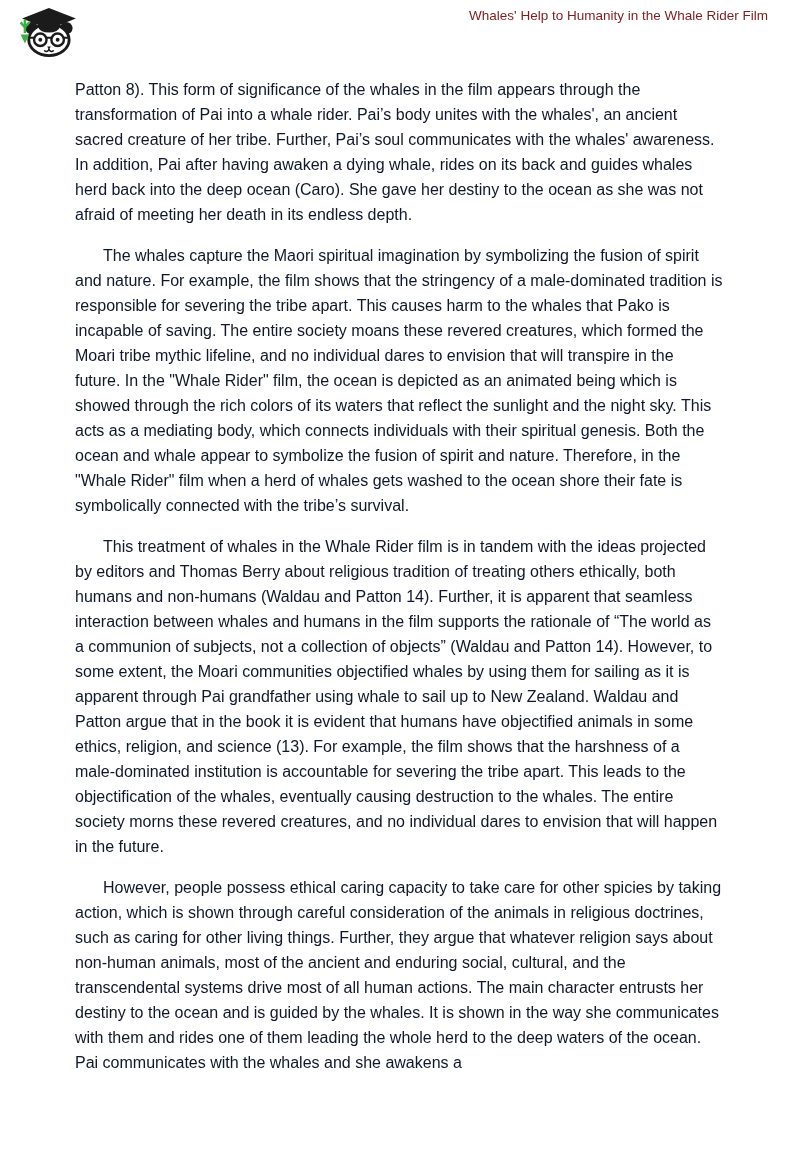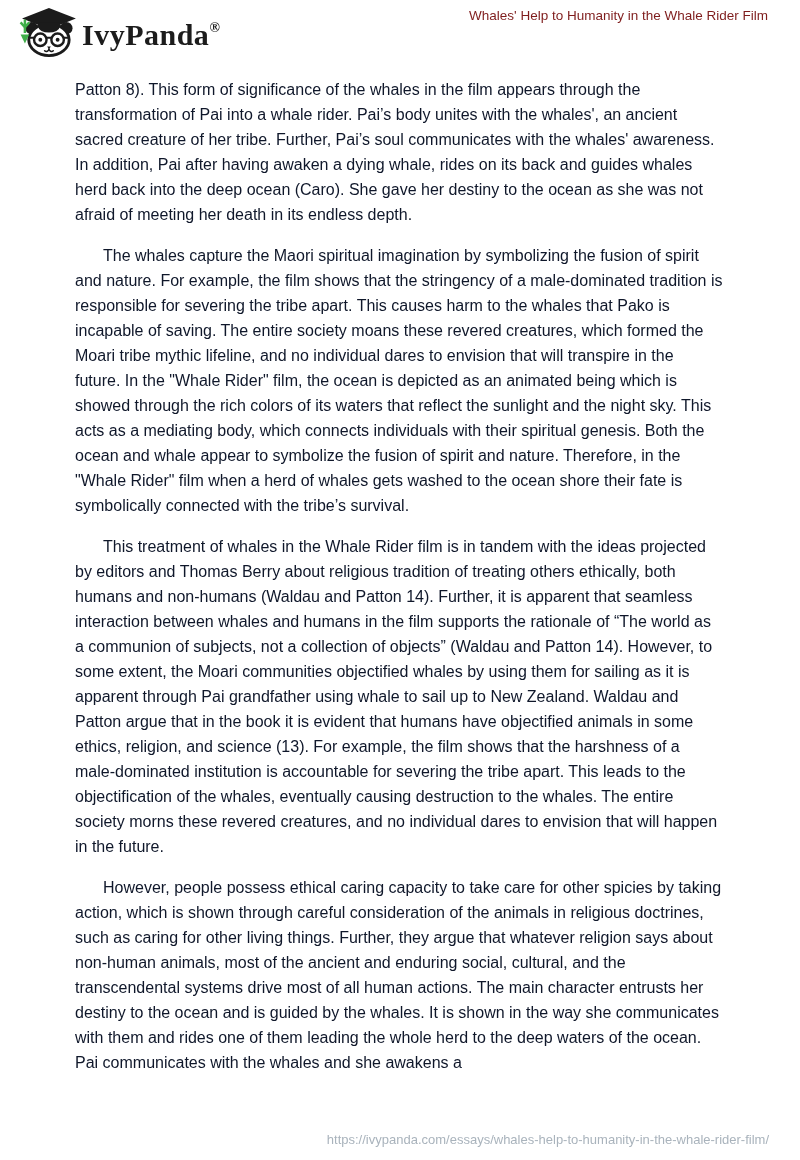--- a/index.html
+++ b/index.html
@@ -96,27 +96,25 @@
           <path d="M31 42.5 c0 2.5 -3 3.5 -4.5 2 M31 42.5 c0 2.5 3 3.5 4.5 2" stroke="#1b1b1b" stroke-width="1.6" fill="none" stroke-linecap="round"></path>
 
           <polygon points="31,0 59,11 31,22 3,11" fill="#1b1b1b"></polygon>
           <path d="M20 15 v5 a11 5.5 0 0 0 22 0 v-5 z" fill="#1b1b1b"></path>
 
           <path d="M6 12 v14" stroke="#3fae49" stroke-width="2.6" fill="none"></path>
           <path d="M6 20 l-4.5 -5 M6 20 l4.5 -5" stroke="#3fae49" stroke-width="2.6" fill="none"></path>
           <polygon points="6,37 1.5,27.5 10.5,27.5" fill="#3fae49"></polygon>
         </svg>
       </span>
-      <span class="logo-text"><span>IvyPanda</span><sup class="logo-reg">®</sup></span>
     </div>
     <div class="doc-title">Whales' Help to Humanity in the Whale Rider Film</div>
   </div>
 
   <div class="content">
     <p>Patton 8). This form of significance of the whales in the film appears through the transformation of Pai into a whale rider. Pai’s body unites with the whales', an ancient sacred creature of her tribe. Further, Pai’s soul communicates with the whales' awareness. In addition, Pai after having awaken a dying whale, rides on its back and guides whales herd back into the deep ocean (Caro). She gave her destiny to the ocean as she was not afraid of meeting her death in its endless depth.</p>
     <p class="indent">The whales capture the Maori spiritual imagination by symbolizing the fusion of spirit and nature. For example, the film shows that the stringency of a male-dominated tradition is responsible for severing the tribe apart. This causes harm to the whales that Pako is incapable of saving. The entire society moans these revered creatures, which formed the Moari tribe mythic lifeline, and no individual dares to envision that will transpire in the future. In the "Whale Rider" film, the ocean is depicted as an animated being which is showed through the rich colors of its waters that reflect the sunlight and the night sky. This acts as a mediating body, which connects individuals with their spiritual genesis. Both the ocean and whale appear to symbolize the fusion of spirit and nature. Therefore, in the "Whale Rider" film when a herd of whales gets washed to the ocean shore their fate is symbolically connected with the tribe’s survival.</p>
     <p class="indent">This treatment of whales in the Whale Rider film is in tandem with the ideas projected by editors and Thomas Berry about religious tradition of treating others ethically, both humans and non-humans (Waldau and Patton 14). Further, it is apparent that seamless interaction between whales and humans in the film supports the rationale of “The world as a communion of subjects, not a collection of objects” (Waldau and Patton 14). However, to some extent, the Moari communities objectified whales by using them for sailing as it is apparent through Pai grandfather using whale to sail up to New Zealand. Waldau and Patton argue that in the book it is evident that humans have objectified animals in some ethics, religion, and science (13). For example, the film shows that the harshness of a male-dominated institution is accountable for severing the tribe apart. This leads to the objectification of the whales, eventually causing destruction to the whales. The entire society morns these revered creatures, and no individual dares to envision that will happen in the future.</p>
     <p class="indent">However, people possess ethical caring capacity to take care for other spicies by taking action, which is shown through careful consideration of the animals in religious doctrines, such as caring for other living things. Further, they argue that whatever religion says about non-human animals, most of the ancient and enduring social, cultural, and the transcendental systems drive most of all human actions. The main character entrusts her destiny to the ocean and is guided by the whales. It is shown in the way she communicates with them and rides one of them leading the whole herd to the deep waters of the ocean. Pai communicates with the whales and she awakens a</p>
   </div>
 
-  <a class="footer-url">https://ivypanda.com/essays/whales-help-to-humanity-in-the-whale-rider-film/</a>
 
 </div>
 
 </body></html>

